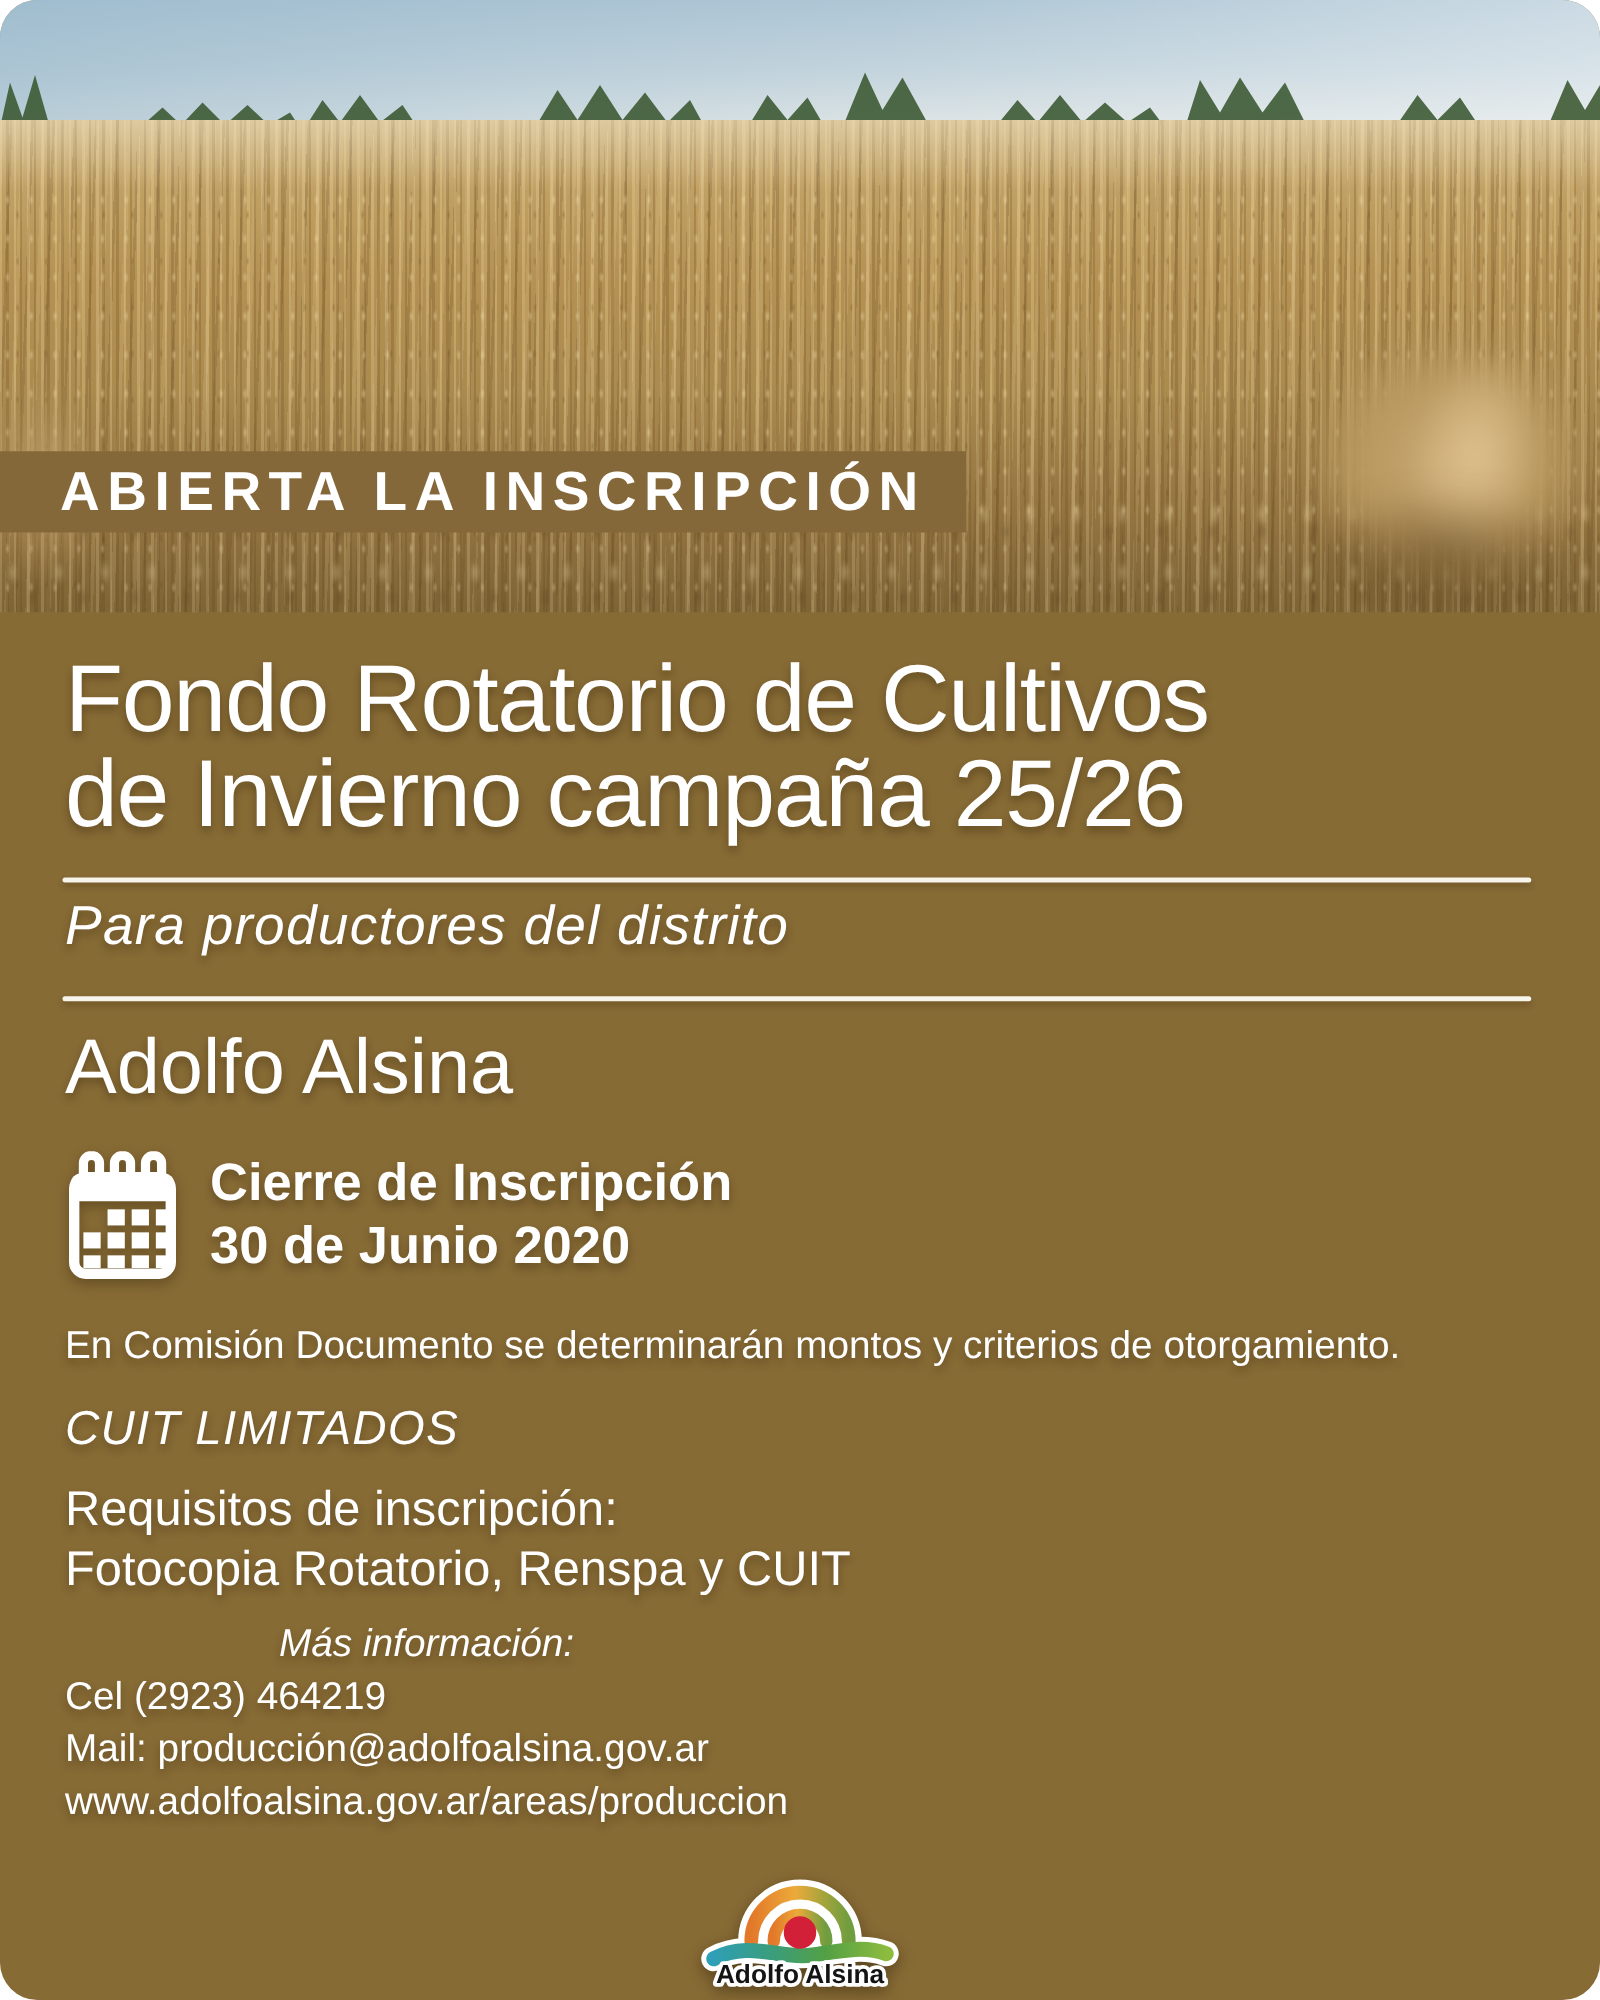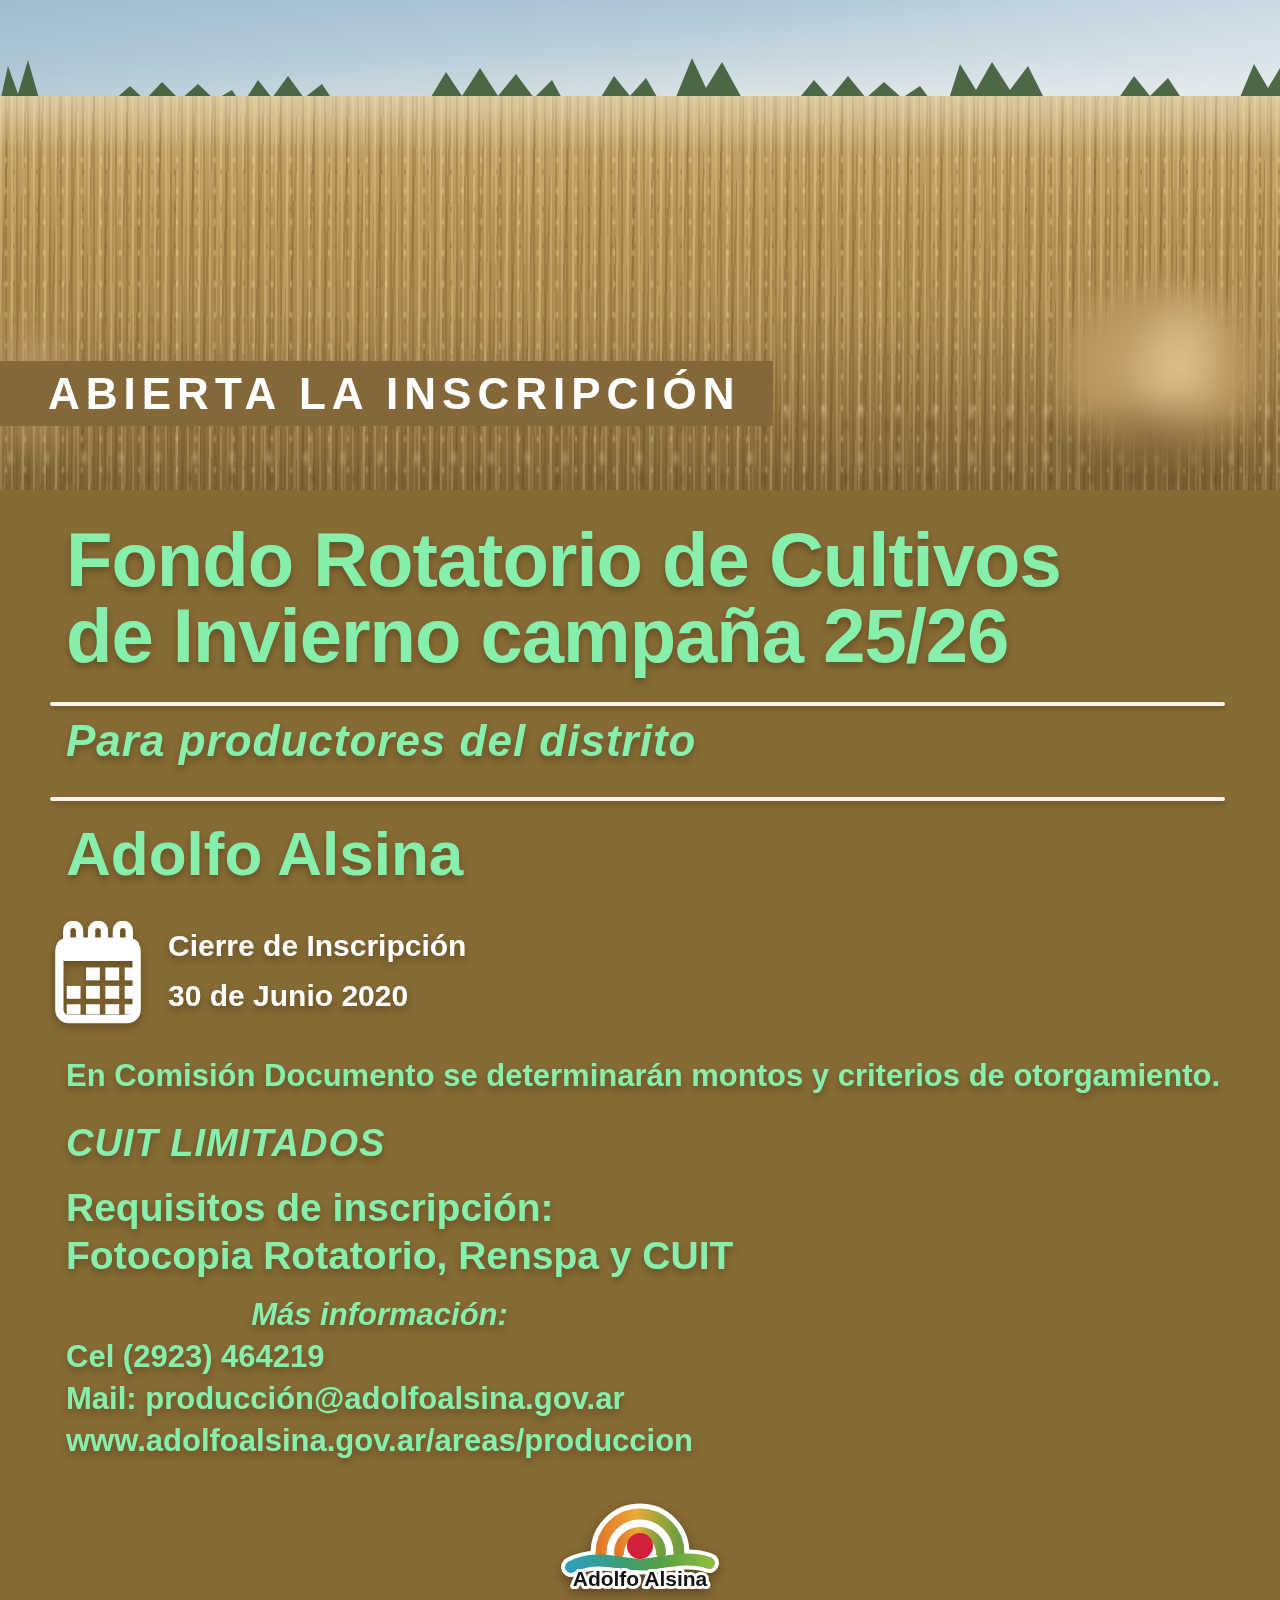--- a/index.html
+++ b/index.html
@@ -1,19 +1,19 @@
 <!DOCTYPE html>
 <html><head>
 <meta charset="utf-8">
 <style>
   * { margin:0; padding:0; box-sizing:border-box; }
   html,body { width:1280px; height:1600px; }
   body { font-family:"Liberation Sans", sans-serif; }
 
-  .poster { position:relative; width:1280px; height:1600px; background:#876b35; overflow:hidden; }
+  .poster { position:relative; width:1280px; height:1600px; background:#876b35; overflow:hidden;border-radius:30px; }
 
   
   .photo { position:absolute; top:0; left:0; width:1280px; height:490px; overflow:hidden; }
   .sky { position:absolute; top:0; left:0; right:0; height:140px;
          background:linear-gradient(180deg,#aec6d5 0%,#c3d4dd 40%,#dde4e5 72%,#e9ebe8 100%); }
   .sky::after { content:''; position:absolute; inset:0;
          background:linear-gradient(90deg, rgba(142,178,199,.45) 0%, rgba(255,255,255,0) 55%, rgba(255,255,255,.35) 100%); }
   .trees { position:absolute; top:50px; left:0; width:1280px; height:52px; }
   .field { position:absolute; top:96px; left:0; right:0; bottom:0;
     background:
@@ -44,29 +44,29 @@
   .blob4 { left:-35px; top:270px; width:140px; height:230px; filter:blur(10px); opacity:.85;
       background:radial-gradient(50% 50% at 50% 50%, #c0a06a 0%, rgba(192,160,106,0) 70%); }
 
   
   .banner { position:absolute; top:361px; left:0; width:773px; height:65px; background:#85683a;
             display:flex; align-items:center; padding-left:48px; z-index:6; }
   .banner span { color:#fff; font-size:44px; font-weight:700; letter-spacing:6px; line-height:1; }
 
   
   .sh { text-shadow:0 4px 7px rgba(45,30,8,.38); }
-  .txt { position:absolute; left:66px; color:#86efac; font-weight:700; }
+  .txt { position:absolute; left:52px; color:#ffffff; font-weight:400; }
   .title { top:522px; font-size:76px; line-height:76px; letter-spacing:-1px; }
   .rule { position:absolute; left:50px; width:1175px; height:4px; background:#f7f4ec; border-radius:2px;
           box-shadow:0 3px 5px rgba(45,30,8,.3); }
   .rule1 { top:702px; } .rule2 { top:797px; }
   .subtitle { top:716px; font-size:44px; font-style:italic; letter-spacing:1px; }
   .district { top:818px; font-size:62px; }
   .date-row { position:absolute; top:921px; left:52px; display:flex; align-items:flex-start; gap:24px; }
-  .date-text { color:#fff; font-weight:700; font-size:30px; line-height:50px; }
+  .date-text { color:#fff; font-weight:700; font-size:42px; line-height:50px; }
   .note { top:1058px; font-size:31px; width:1180px; }
   .cupos { top:1122px; font-size:38px; font-style:italic; letter-spacing:1px; }
   .req { top:1184px; font-size:39px; line-height:48px; }
   .contact { top:1294px; font-size:31px; line-height:42px; }
   .contact .it { font-style:italic;text-align:center; }
 
   
   .logo { position:absolute; top:1472px; left:50%; transform:translateX(-50%); width:170px; height:120px; }
   .logo svg { filter:drop-shadow(0 4px 6px rgba(40,25,5,.45)); }
 </style>

